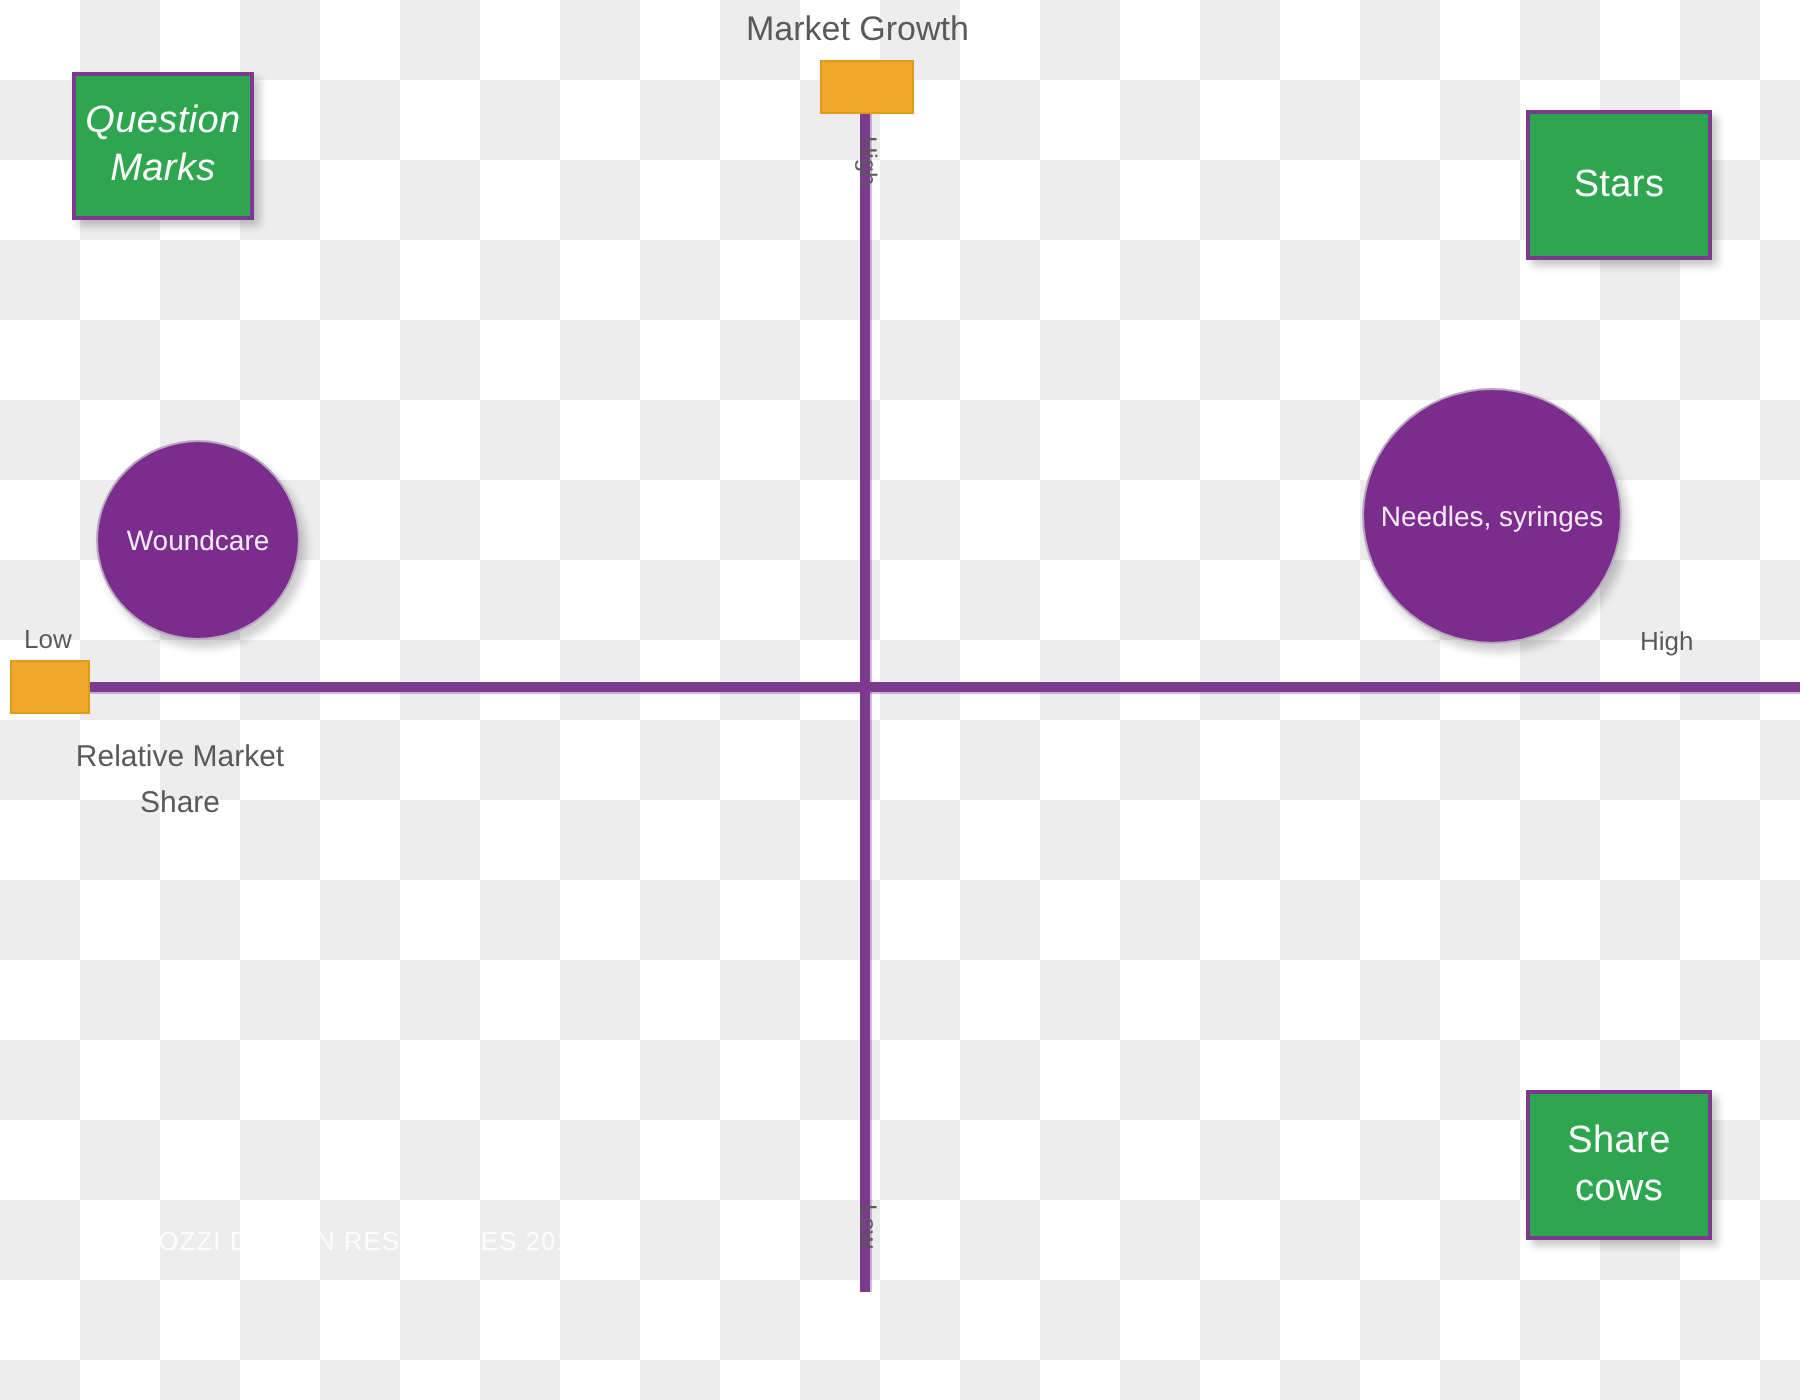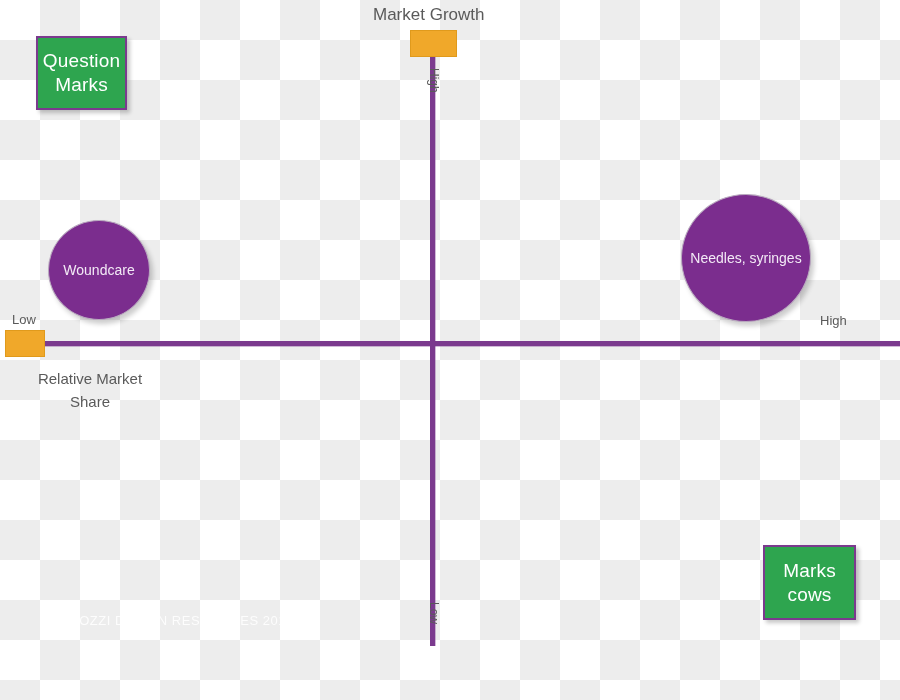--- a/index.html
+++ b/index.html
@@ -72,21 +72,21 @@
     align-items: center;
     justify-content: center;
     text-align: center;
     color: #ffffff;
     font-size: 19px;
     line-height: 1.25;
     letter-spacing: .2px;
     box-shadow: 3px 3px 4px rgba(0,0,0,0.22);
     padding: 2px 4px;
   }
-  .qbox-question-marks { left: 36px;  top: 36px;  width: 91px; height: 74px; }
+  .qbox-question-marks { left: 36px;  top: 36px;  width: 91px; height: 74px; font-style: italic; }
   .qbox-stars          { left: 763px; top: 55px;  width: 93px; height: 75px; }
   .qbox-dogs           { left: 25px;  top: 530px; width: 93px; height: 75px; }
   .qbox-cash-cows      { left: 763px; top: 545px; width: 93px; height: 75px; }
 
   
   .bubble {
     position: absolute;
     background: #7b2d8e;
     border-radius: 50%;
     border: 1px solid #b9a9bf;
@@ -189,23 +189,24 @@
   <div class="lbl tick-low-left">Low</div>
 
   <div class="lbl tick-high-right">High</div>
 
   <div class="lbl tick-high-top">High</div>
 
   <div class="lbl tick-low-bottom">Low</div>
 
   <div class="qbox qbox-question-marks">Question Marks</div>
 
-
-
-  <div class="qbox qbox-cash-cows">Marks cows</div>
+  <div class="qbox qbox-stars">Stars</div>
+
+
+  <div class="qbox qbox-cash-cows">Share cows</div>
 
 
   <div class="bubble bubble-needles">
     <span class="btxt">Needles, syringes</span>
   </div>
 
   <div class="bubble bubble-woundcare">
     <span class="btxt">Woundcare</span>
   </div>
 

